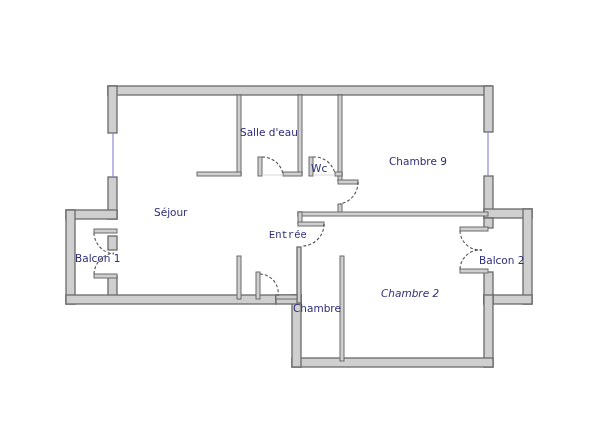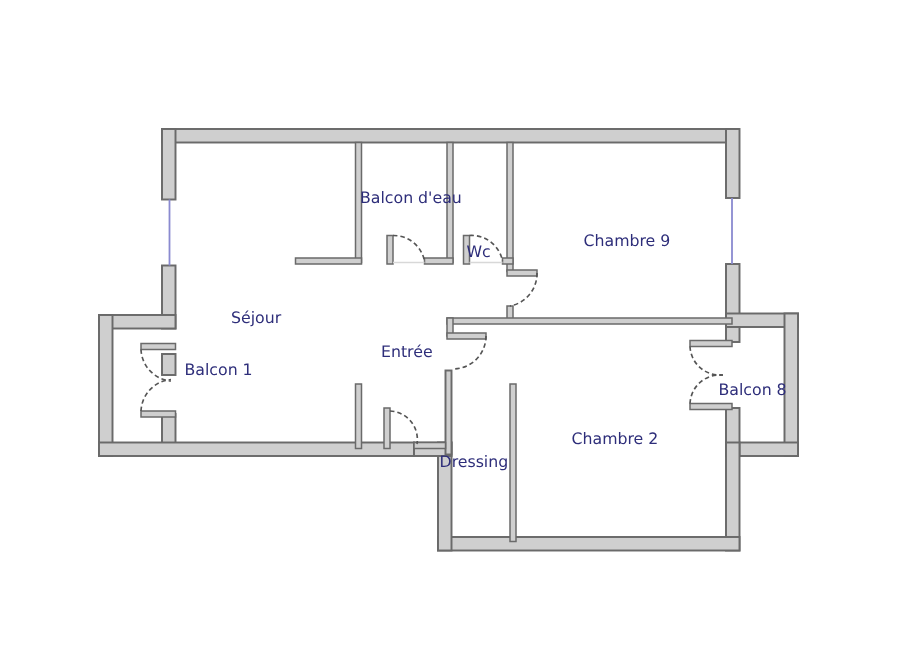--- a/index.html
+++ b/index.html
@@ -98,21 +98,21 @@
     <path class="door" d="M260 274 A19 19 0 0 1 278 296"></path>
 
     <path class="door" d="M94 233 A22 22 0 0 0 114 254"></path>
     <path class="door" d="M94 274 A22 22 0 0 1 114 253"></path>
 
     <path class="door" d="M460 231 A20 20 0 0 0 482 250"></path>
     <path class="door" d="M460 269 A20 20 0 0 1 482 250"></path>
   </g>
 </svg>
 
-<div class="label" style="left:240px;top:127px;">Balcon d'eau</div>
+<div class="label" style="left:240px;top:127px;">Salle d'eau</div>
 <div class="label" style="left:311px;top:127px;margin-top:36px;">Wc</div>
 <div class="label" style="left:389px;top:156px;">Chambre 9</div>
 <div class="label" style="left:154px;top:207px;text-align:right;">Séjour</div>
-<div class="label" style="left:254px;top:230px;">Entrée</div>
-<div class="label" style="left:75px;top:242px;margin-left:48px;">Balcon 1</div>
-<div class="label" style="left:479px;top:255px;">Balcon 8</div>
-<div class="label" style="left:381px;top:288px;">Chambre 2</div>
-<div class="label" style="left:293px;top:303px;">Dressing</div>
+<div class="label" style="left:269px;top:230px;font-family:Liberation Mono, monospace;">Entrée</div>
+<div class="label" style="left:75px;top:253px;">Balcon 1</div>
+<div class="label" style="left:479px;top:255px;">Balcon 2</div>
+<div class="label" style="left:381px;top:288px;font-style:italic;">Chambre 2</div>
+<div class="label" style="left:293px;top:303px;">Chambre</div>
 
 </body></html>

